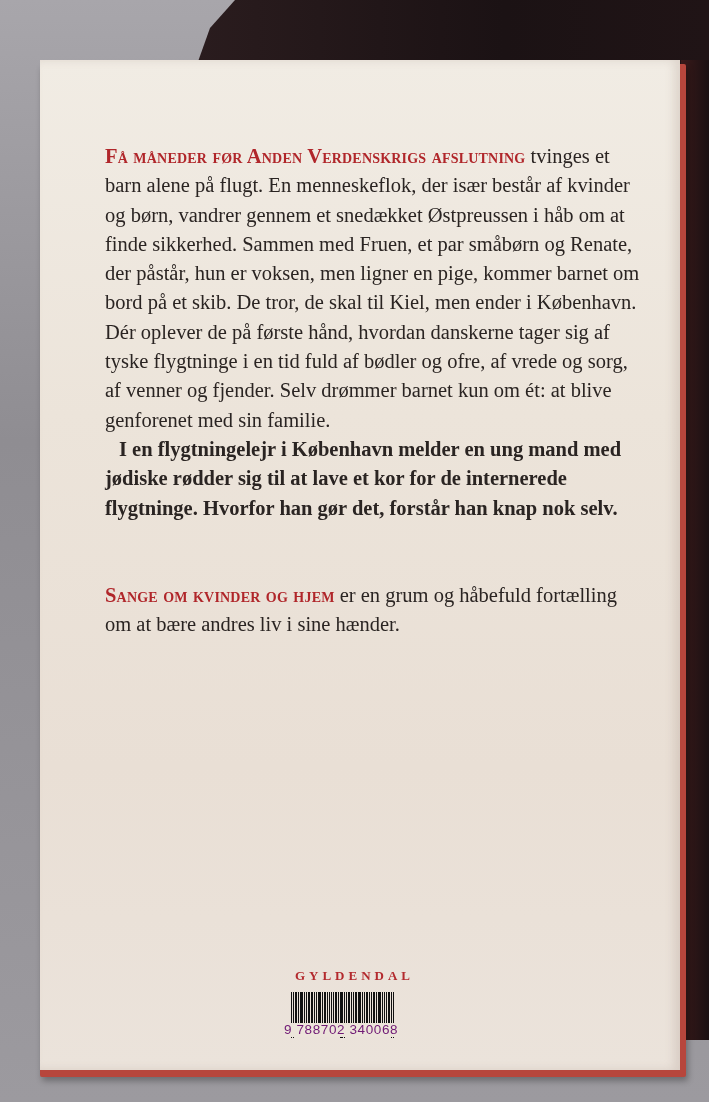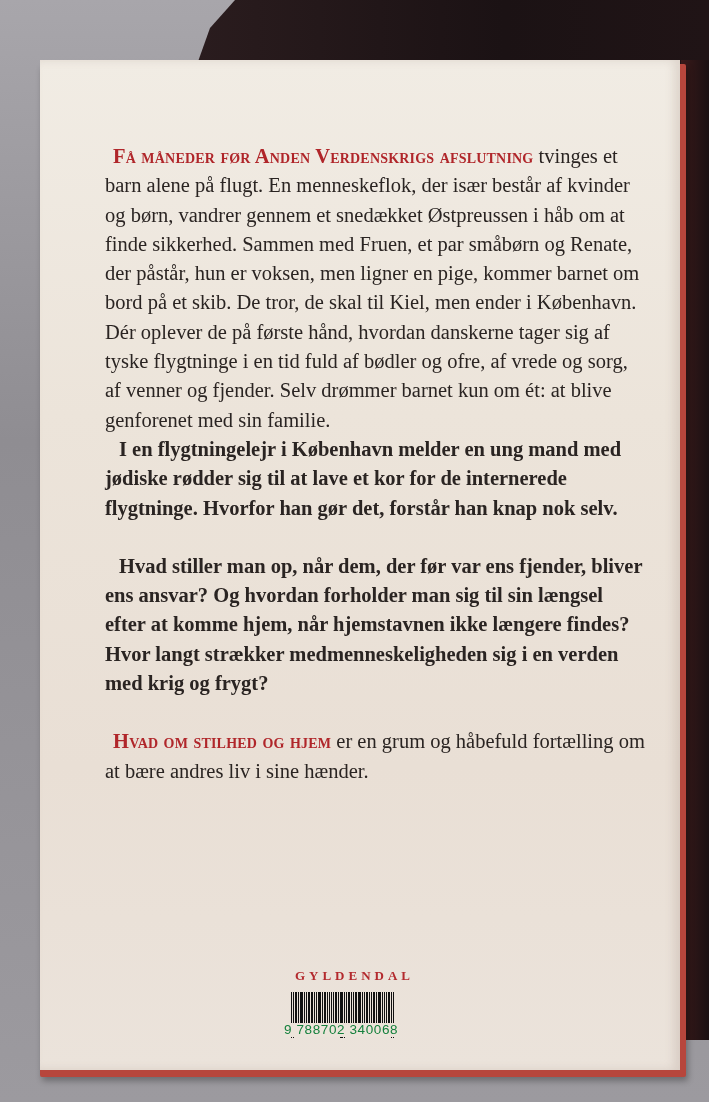--- a/index.html
+++ b/index.html
@@ -70,21 +70,20 @@
       font-weight: bold;
     }
     .blurb .gap {
       height: 29px;
     }
     .smallcaps {
       font-variant: small-caps;
       color: #b0262a;
       font-weight: bold;
       letter-spacing: 0.2px;
-      margin-left: 8px;
     }
     .publisher {
       position: absolute;
       left: 0;
       width: 709px;
       top: 968px;
       text-align: center;
       font-family: "Liberation Serif", "DejaVu Serif", serif;
       font-weight: bold;
       font-size: 13px;
@@ -107,21 +106,21 @@
     }
     .barcode .bar.guard {
       height: 46px;
     }
     .isbn {
       position: absolute;
       left: 283px;
       top: 1023px;
       font-family: "Liberation Sans", "DejaVu Sans", sans-serif;
       font-size: 13.5px;
-      color: #15803d;
+      color: #701a75;
       letter-spacing: 0.6px;
       background: #ece4da;
       padding: 0 1px;
       line-height: 14px;
     }
   </style>
 </head>
 <body>
 
 <div class="scene">
@@ -129,24 +128,23 @@
   <div class="shadow-right"></div>
   <div class="book-edge"></div>
   <div class="cover"></div>
 
   <div class="blurb">
     <p>
       <span class="smallcaps">Få måneder før Anden Verdenskrigs afslutning</span><span> tvinges et barn alene på flugt. En menneskeflok, der især består af kvinder og børn, vandrer gennem et snedækket Østpreussen i håb om at finde sikkerhed. Sammen med Fruen, et par småbørn og Renate, der påstår, hun er voksen, men ligner en pige, kommer barnet om bord på et skib. De tror, de skal til Kiel, men ender i København. Dér oplever de på første hånd, hvordan danskerne tager sig af tyske flygtninge i en tid fuld af bødler og ofre, af vrede og sorg, af venner og fjender. Selv drømmer barnet kun om ét: at blive genforenet med sin familie.</span>
     </p>
     <p class="indent">I en flygtningelejr i København melder en ung mand med jødiske rødder sig til at lave et kor for de internerede flygtninge. Hvorfor han gør det, forstår han knap nok selv.</p>
     <div class="gap"></div>
-    <p class="indent">Hvad stiller man op, når dem, der før var ens fjender, bliver ens ansvar? Og hvordan forholder man sig til sin længsel efter at komme hjem, når hjemstavnen ikke længere findes? Hvor langt strækker medmenneskeligheden sig i en verden med krig og frygt?</p>
     <div class="gap"></div>
     <p>
-      <span class="smallcaps">Hvad om stilhed og hjem</span><span> er en grum og håbefuld fortælling om at bære andres liv i sine hænder.</span>
+      <span class="smallcaps">Sange om kvinder og hjem</span><span> er en grum og håbefuld fortælling om at bære andres liv i sine hænder.</span>
     </p>
   </div>
 
   <div class="publisher">GYLDENDAL</div>
 
   <div class="barcode" id="barcode">
       <div class="bar guard" style="width: 1px;"></div>
       <div class="bar guard" style="width: 1px;"></div>
       <div class="bar" style="width: 2px;"></div>
       <div class="bar" style="width: 1px;"></div>

